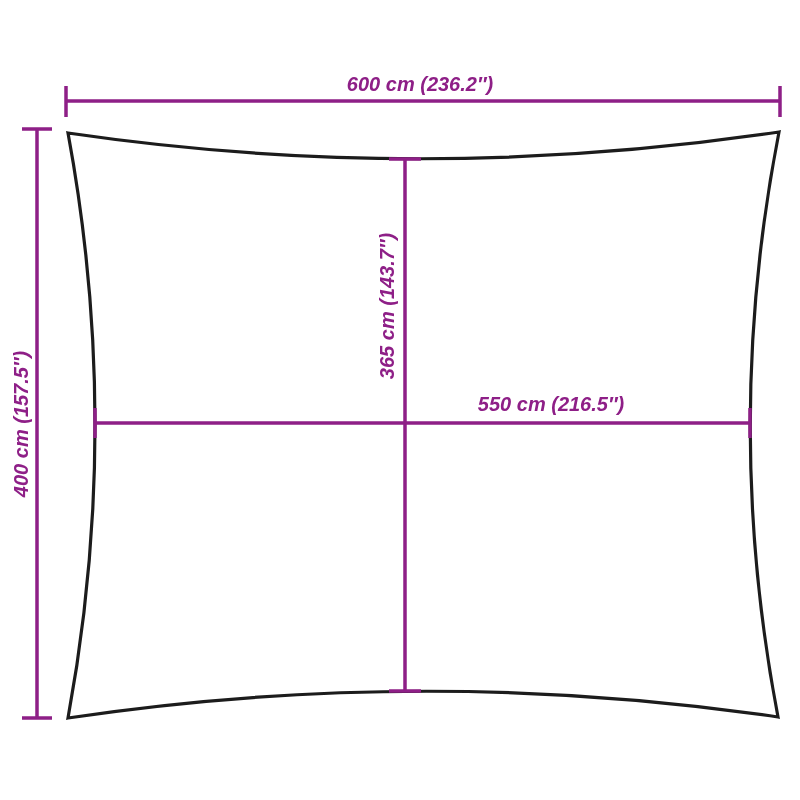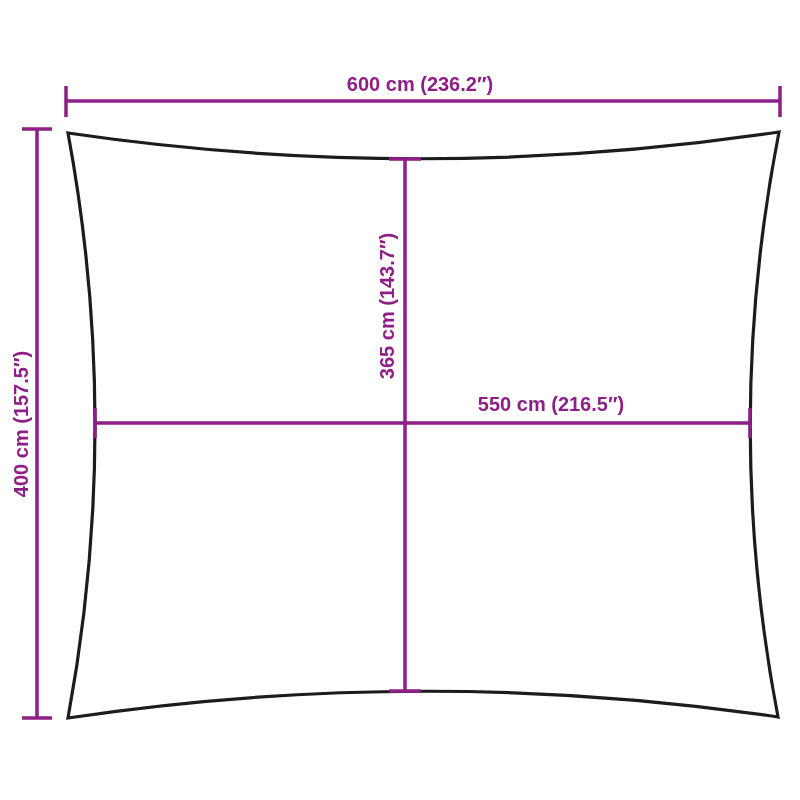--- a/index.html
+++ b/index.html
@@ -6,20 +6,21 @@
     margin: 0;
     padding: 0;
     background: #ffffff;
   }
   .canvas {
     position: relative;
     width: 800px;
     height: 800px;
     background: #ffffff;
     overflow: hidden;
+    font-style: italic;
   }
   svg {
     display: block;
     width: 800px;
     height: 800px;
   }
   .dim-label {
     font-family: "Liberation Sans", "DejaVu Sans", sans-serif;
     font-weight: 700;
     font-size: 20px;

